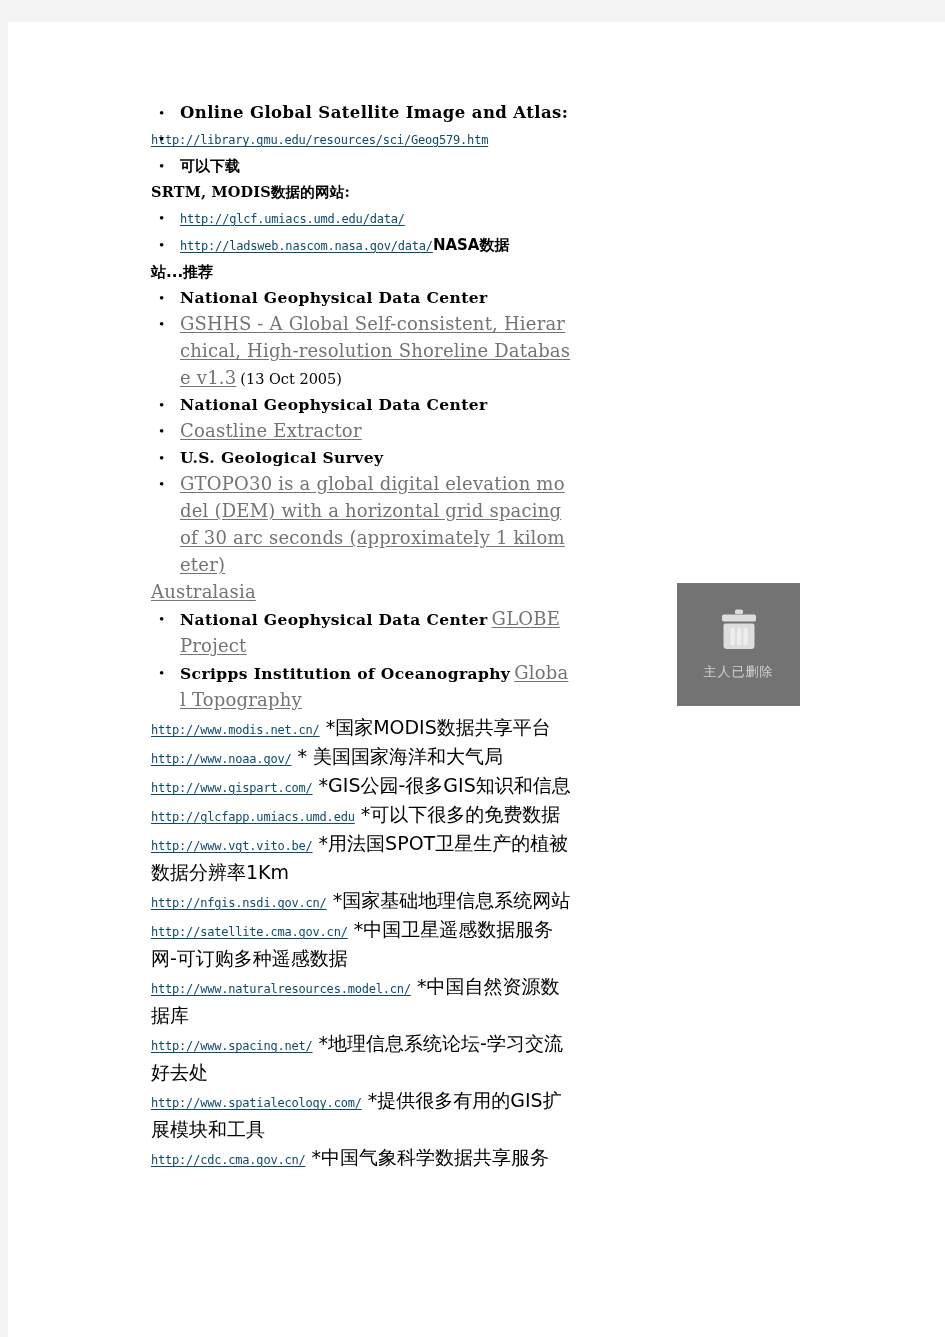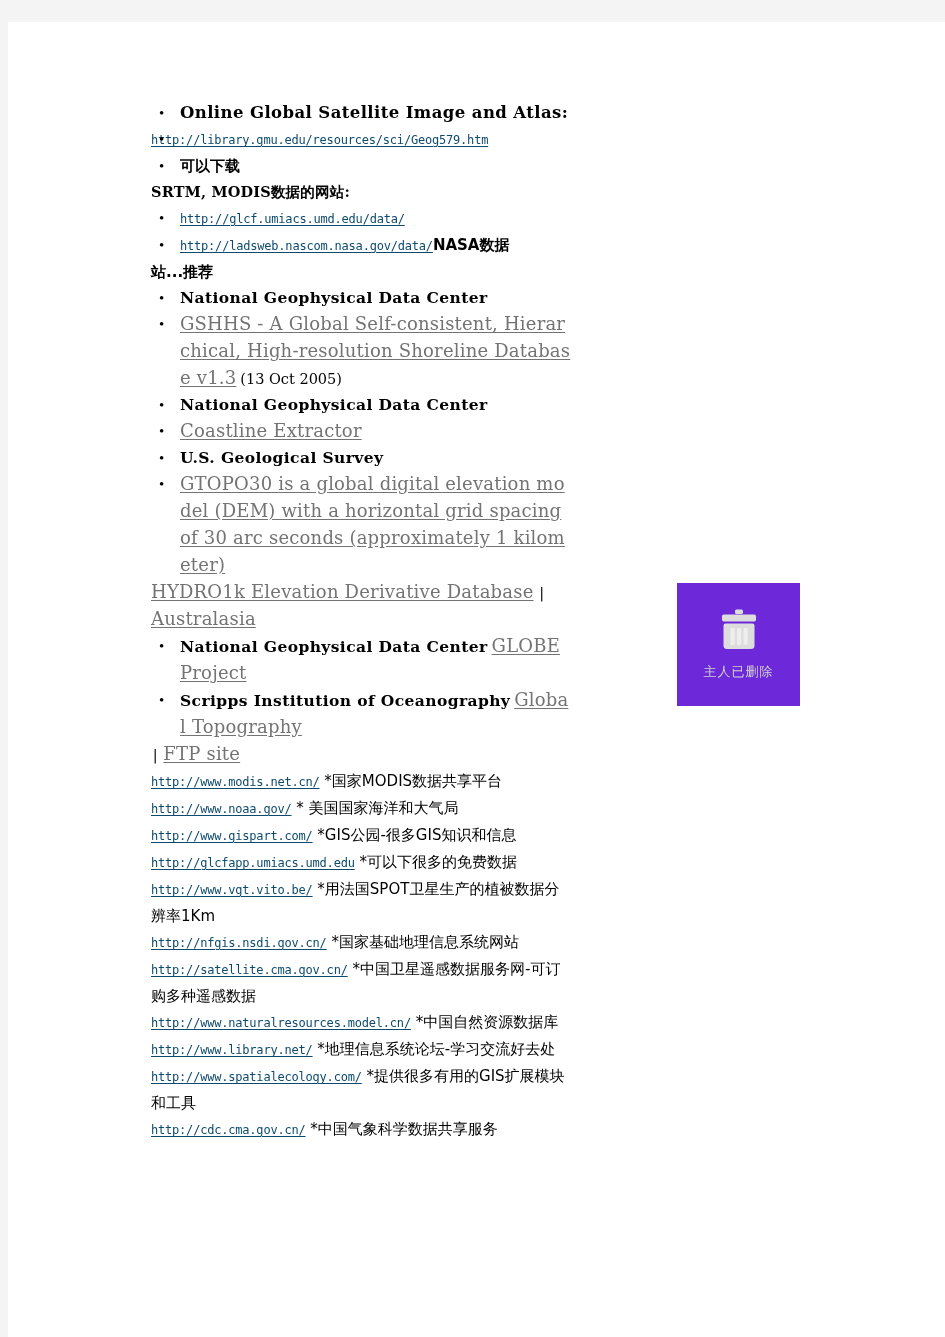--- a/index.html
+++ b/index.html
@@ -93,21 +93,21 @@
     color: #737373;
     text-decoration: underline;
     text-underline-offset: 2px;
     letter-spacing: 0.2px;
     margin-top: 40px;
   }
 
   
   .cn {
     font-family: "DejaVu Sans", "Liberation Sans", sans-serif;
-    font-size: 15px;
+    font-size: 19px;
     color: #000;
     text-decoration: none;
   }
   .cn-b {
     font-family: "DejaVu Sans", "Liberation Sans", sans-serif;
     font-weight: bold;
     font-size: 15px;
     color: #000;
   }
   .plain {
@@ -122,21 +122,21 @@
     font-size: 14px;
   }
 
   
   #placeholder {
     position: absolute;
     left: 669px;
     top: 561px;
     width: 123px;
     height: 123px;
-    background: #6d28d9;
+    background: #737373;
     display: flex;
     flex-direction: column;
     align-items: center;
     justify-content: center;
   }
   #placeholder .trash {
     width: 40px;
     height: 42px;
     margin-bottom: 12px;
   }
@@ -217,53 +217,45 @@
       <span class="dot">•</span>
       <span class="hd">U.S. Geological Survey</span>
     </div>
 
     <div class="line bullet-line">
       <span class="dot">•</span>
       <a class="lnk-serif" href="#">GTOPO30 is a global digital elevation model (DEM) with a horizontal grid spacing of 30 arc seconds (approximately 1 kilometer)</a>
     </div>
 
     <div class="line row">
-      <a class="lnk-serif" href="#">HYDRO1k Elevation Derivative Database</a>
-      <span class="sep">|</span>
-    </div>
-    <div class="line row">
       <a class="lnk-serif" href="#">Australasia</a>
     </div>
 
     <div class="line bullet-line">
       <span class="dot">•</span>
       <span class="hd">National Geophysical Data Center</span>
       <a class="lnk-serif" href="#">GLOBE Project</a>
     </div>
 
     <div class="line bullet-line">
       <span class="dot">•</span>
       <span class="hd">Scripps Institution of Oceanography</span>
       <a class="lnk-serif" href="#">Global Topography</a>
-    </div>
-    <div class="line row">
-      <span class="sep">|</span>
-      <a class="lnk-serif" href="#">FTP site</a>
     </div>
 
     <div id="url-list">
         <div class="line row"><a class="lnk" href="#">http://www.modis.net.cn/</a><span class="cn"> *国家MODIS数据共享平台</span></div>
         <div class="line row"><a class="lnk" href="#">http://www.noaa.gov/</a><span class="cn"> * 美国国家海洋和大气局</span></div>
         <div class="line row"><a class="lnk" href="#">http://www.gispart.com/</a><span class="cn"> *GIS公园-很多GIS知识和信息</span></div>
         <div class="line row"><a class="lnk" href="#">http://glcfapp.umiacs.umd.edu</a><span class="cn"> *可以下很多的免费数据</span></div>
         <div class="line row"><a class="lnk" href="#">http://www.vgt.vito.be/</a><span class="cn"> *用法国SPOT卫星生产的植被数据分辨率1Km</span></div>
         <div class="line row"><a class="lnk" href="#">http://nfgis.nsdi.gov.cn/</a><span class="cn"> *国家基础地理信息系统网站</span></div>
         <div class="line row"><a class="lnk" href="#">http://satellite.cma.gov.cn/</a><span class="cn"> *中国卫星遥感数据服务网-可订购多种遥感数据</span></div>
         <div class="line row"><a class="lnk" href="#">http://www.naturalresources.model.cn/</a><span class="cn"> *中国自然资源数据库</span></div>
-        <div class="line row"><a class="lnk" href="#">http://www.library.net/</a><span class="cn"> *地理信息系统论坛-学习交流好去处</span></div>
+        <div class="line row"><a class="lnk" href="#">http://www.spacing.net/</a><span class="cn"> *地理信息系统论坛-学习交流好去处</span></div>
         <div class="line row"><a class="lnk" href="#">http://www.spatialecology.com/</a><span class="cn"> *提供很多有用的GIS扩展模块和工具</span></div>
         <div class="line row"><a class="lnk" href="#">http://cdc.cma.gov.cn/</a><span class="cn"> *中国气象科学数据共享服务</span></div>
       </div>
 
   </div>
 
   <div id="placeholder">
     <svg class="trash" viewBox="0 0 40 42">
       <rect x="16" y="0.5" width="8" height="4.5" rx="1.6" fill="#dddddd"></rect>
       <rect x="3" y="5.5" width="34" height="7" rx="1.8" fill="#dddddd"></rect>

